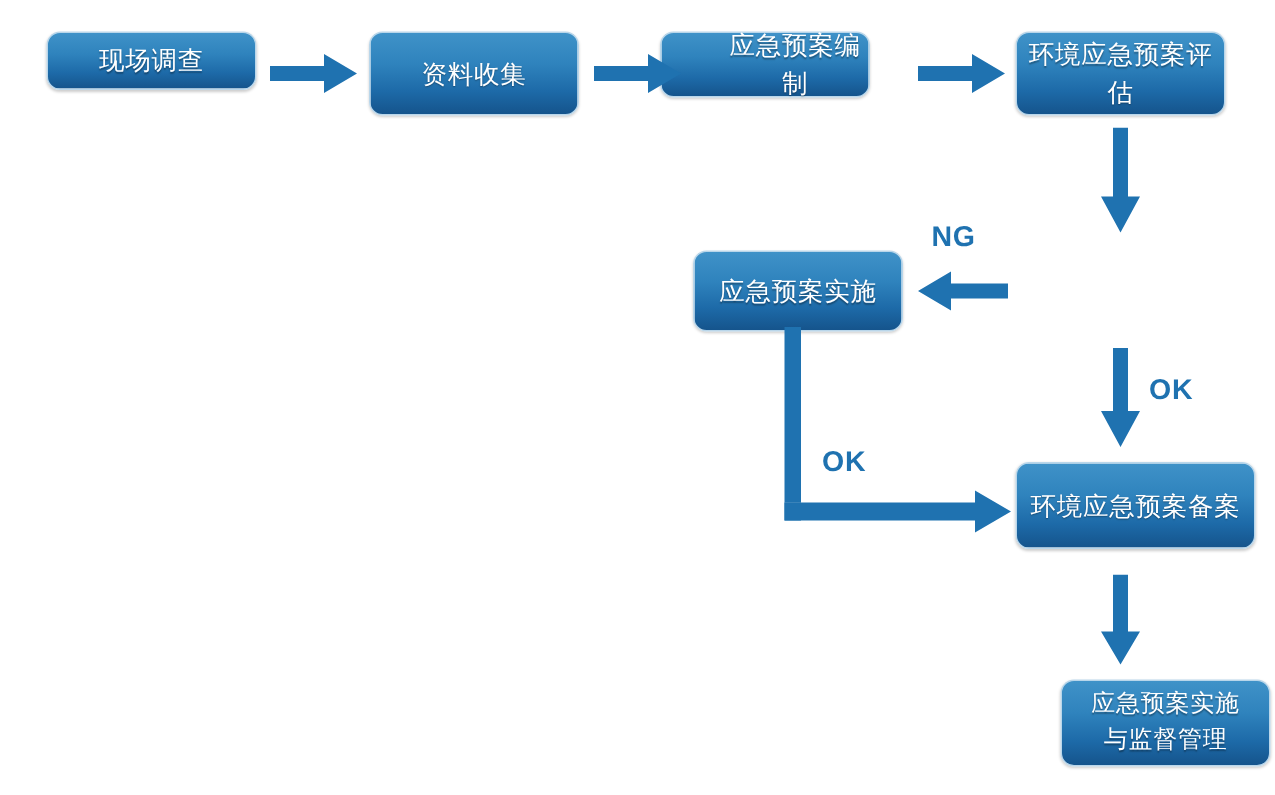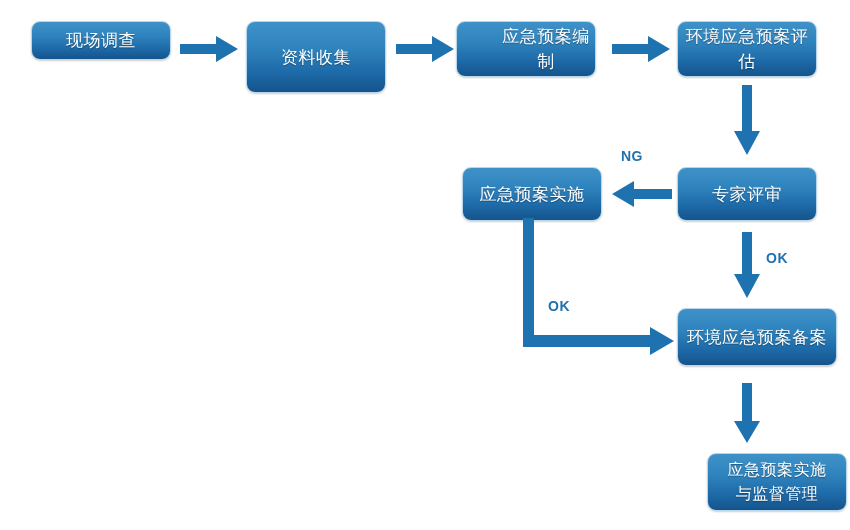--- a/index.html
+++ b/index.html
@@ -42,54 +42,51 @@
   
   .conn {
     position: absolute;
   }
   .conn svg { display: block; }
 
   
   .edge-label {
     position: absolute;
     color: #1f72b0;
-    font-size: 14px;
+    font-size: 19px;
     font-weight: bold;
     letter-spacing: 0.5px;
     user-select: none;
   }
 </style>
 </head>
 <body>
 
 <div id="canvas">
 
   <div class="node" style="left:31px; top:21px; width:140px; height:39px;">
     <span>现场调查</span>
   </div>
 
-  <div class="node" style="left:246px; top:21px; width:140px; height:72px;">
+  <div class="node" style="left:246px; top:21px; width:140px; height:56px;">
     <span>资料收集</span>
   </div>
 
-  <div class="node" style="left:456px; top:21px; width:140px; height:56px;padding-left:40px;">
+  <div class="node" style="left:440px; top:21px; width:140px; height:44px;padding-left:40px;">
     <span>应急预案编制</span>
   </div>
 
   <div class="node" style="left:677px; top:21px; width:140px; height:56px;">
     <span>环境应急预案评估</span>
   </div>
 
   <div class="node" style="left:462px; top:167px; width:140px; height:54px;">
     <span>应急预案实施</span>
   </div>
 
-  <div class="node" style="left:677px; top:167px; width:140px; height:54px;">
-    <span>专家评审</span>
-  </div>
 
   <div class="node" style="left:677px; top:308px; width:160px; height:58px;">
     <span>环境应急预案备案</span>
   </div>
 
   <div class="node" style="left:677px; top:453px; width:140px; height:58px; font-size:16px; line-height:24px;margin-left:30px;">
     <span>应急预案实施
 与监督管理</span>
   </div>
 

